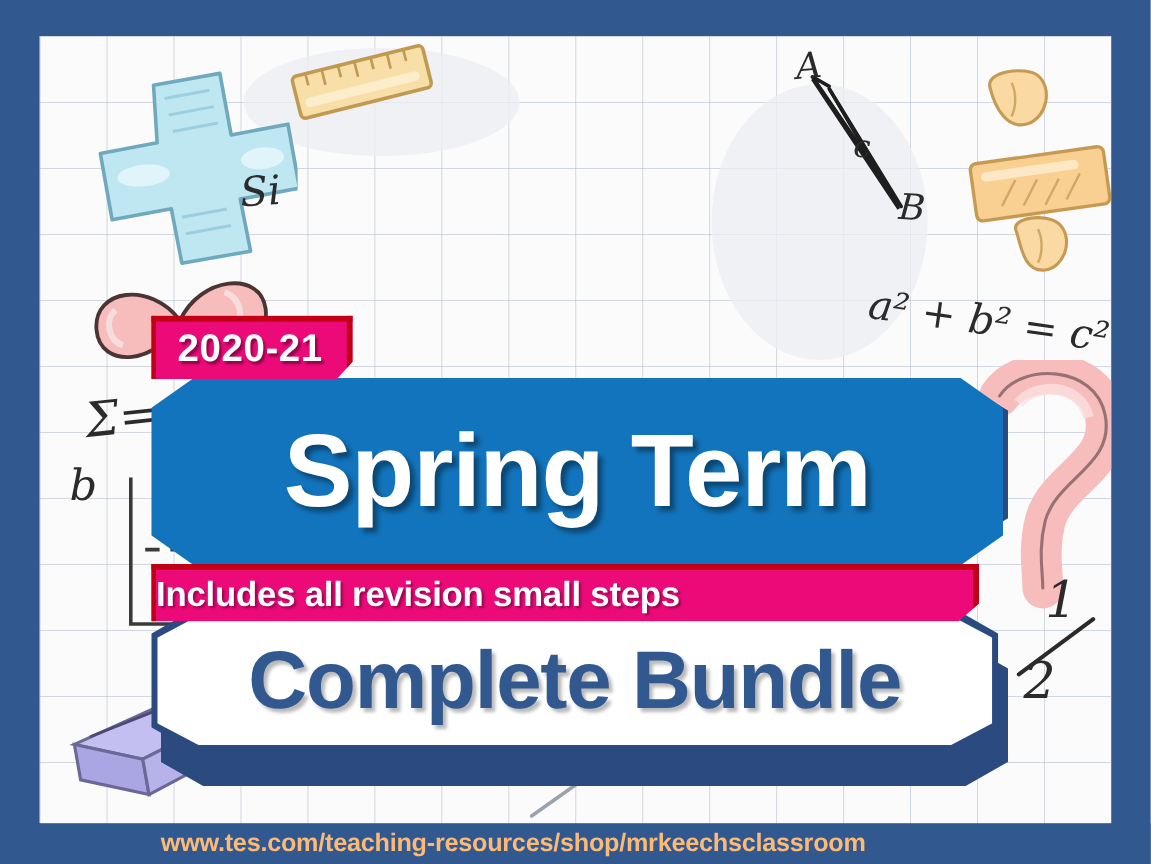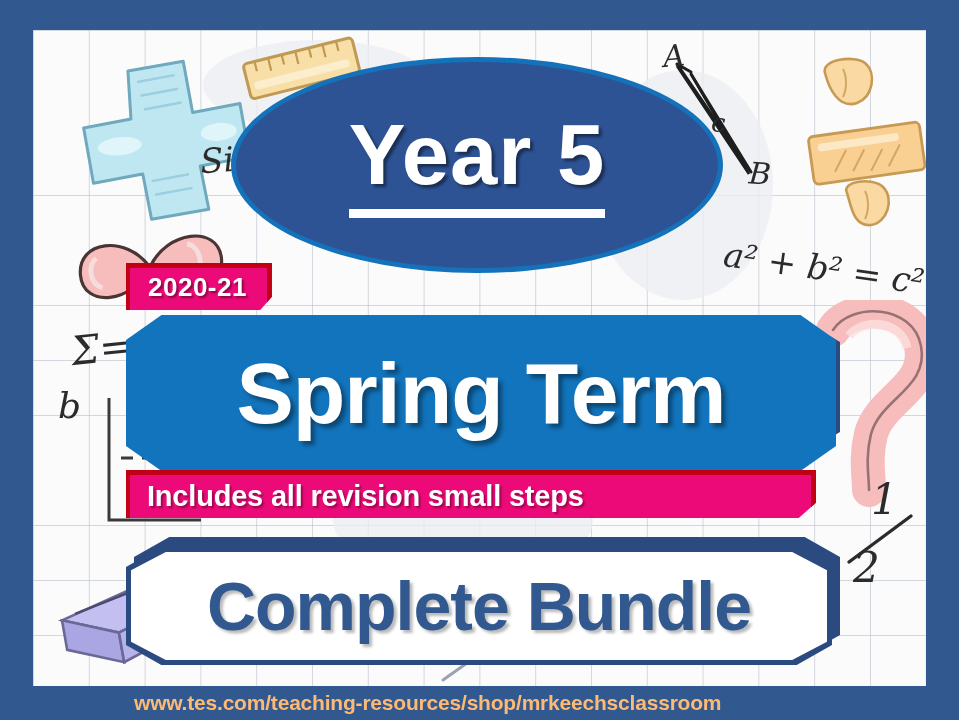--- a/index.html
+++ b/index.html
@@ -86,21 +86,21 @@
     z-index: 24;
     background: #ec0a78;
     border-top: 5px solid #c10016;
     border-left: 4px solid #c10016;
     border-right: 5px solid #c10016;
     padding: 4px 20px 7px 18px;
     clip-path: polygon(0 0, 100% 0, 100% 72%, 92% 100%, 0 100%);
   }
   #year-badge span {
     color: #ffffff;
-    font-size: 26px;
+    font-size: 32px;
     font-weight: bold;
     text-shadow: 2px 2px 2px rgba(0,0,0,.4);
     letter-spacing: .5px;
   }
 
   
   #term-banner {
     position: absolute;
     left: 126px;
     top: 315px;
@@ -150,21 +150,20 @@
     width: 690px;
     height: 48px;
     z-index: 24;
     background: #ec0a78;
     border-top: 5px solid #c10016;
     border-left: 4px solid #c10016;
     border-right: 5px solid #c10016;
     clip-path: polygon(0 0, 100% 0, 100% 68%, 97.5% 100%, 0 100%);
     display: flex;
     align-items: center;
-    padding-left: 17px;
   }
   #revision-label {
     color: #ffffff;
     font-size: 29px;
     font-weight: bold;
     letter-spacing: -.2px;
     text-shadow: 2px 2px 2px rgba(0,0,0,.35);
   }
 
   
@@ -179,21 +178,21 @@
     clip-path: polygon(
       0 17%, 5% 0,
       95% 0, 100% 17%,
       100% 83%, 95% 100%,
       5% 100%, 0 83%
     );
   }
   #bundle-banner {
     position: absolute;
     left: 126px;
-    top: 547px;
+    top: 508px;
     width: 706px;
     height: 118px;
     z-index: 23;
     background: #2b4a80;
     clip-path: polygon(
       0 17%, 5% 0,
       95% 0, 100% 17%,
       100% 83%, 95% 100%,
       5% 100%, 0 83%
     );
@@ -425,23 +424,20 @@
     </svg>
 
     <svg class="doodle" style="left:400px;top:610px;" width="90" height="50" viewBox="0 0 90 50">
       <path d="M10 40 L58 6" stroke="#9aa3ad" stroke-width="3" stroke-linecap="round"></path>
     </svg>
 
   </div>
 
   <div id="term-banner-shadow"></div>
 
-  <div id="year-ellipse">
-    <span id="year-label">Year 5</span>
-  </div>
 
   <div id="year-badge">
     <span>2020-21</span>
   </div>
 
   <div id="term-banner">
     <span id="term-label">Spring Term</span>
   </div>
 
   <div id="revision-banner">

